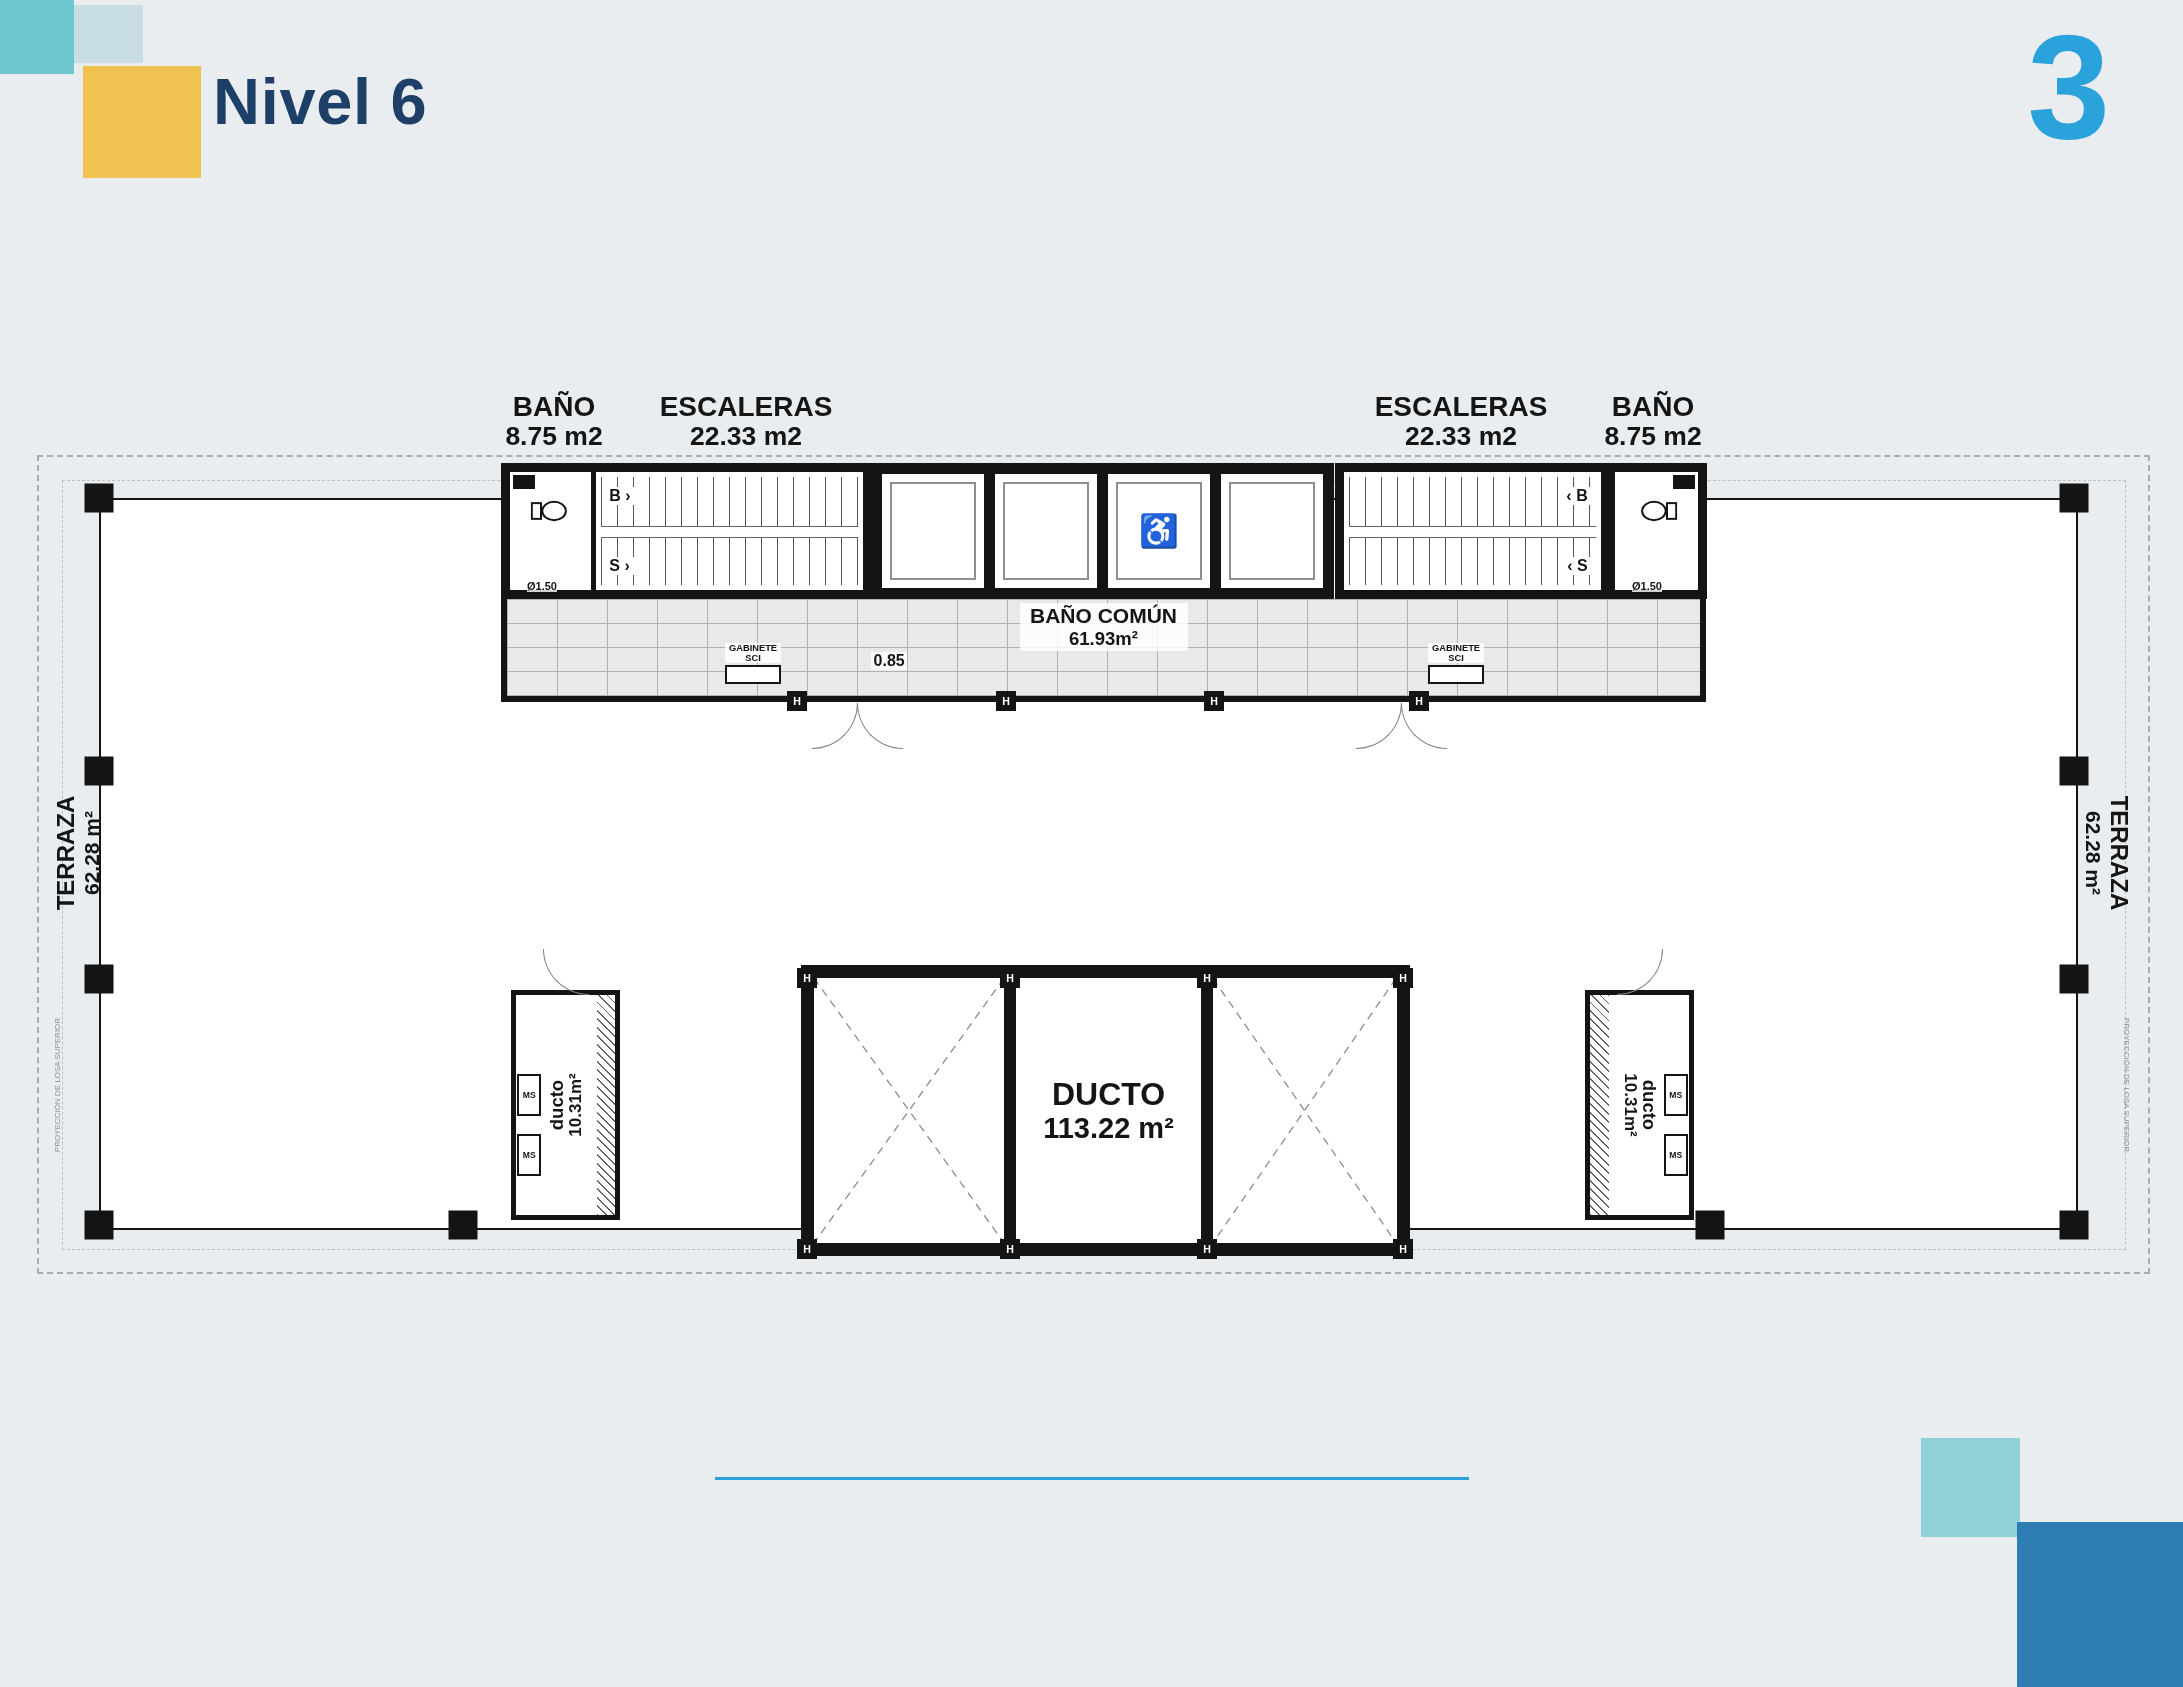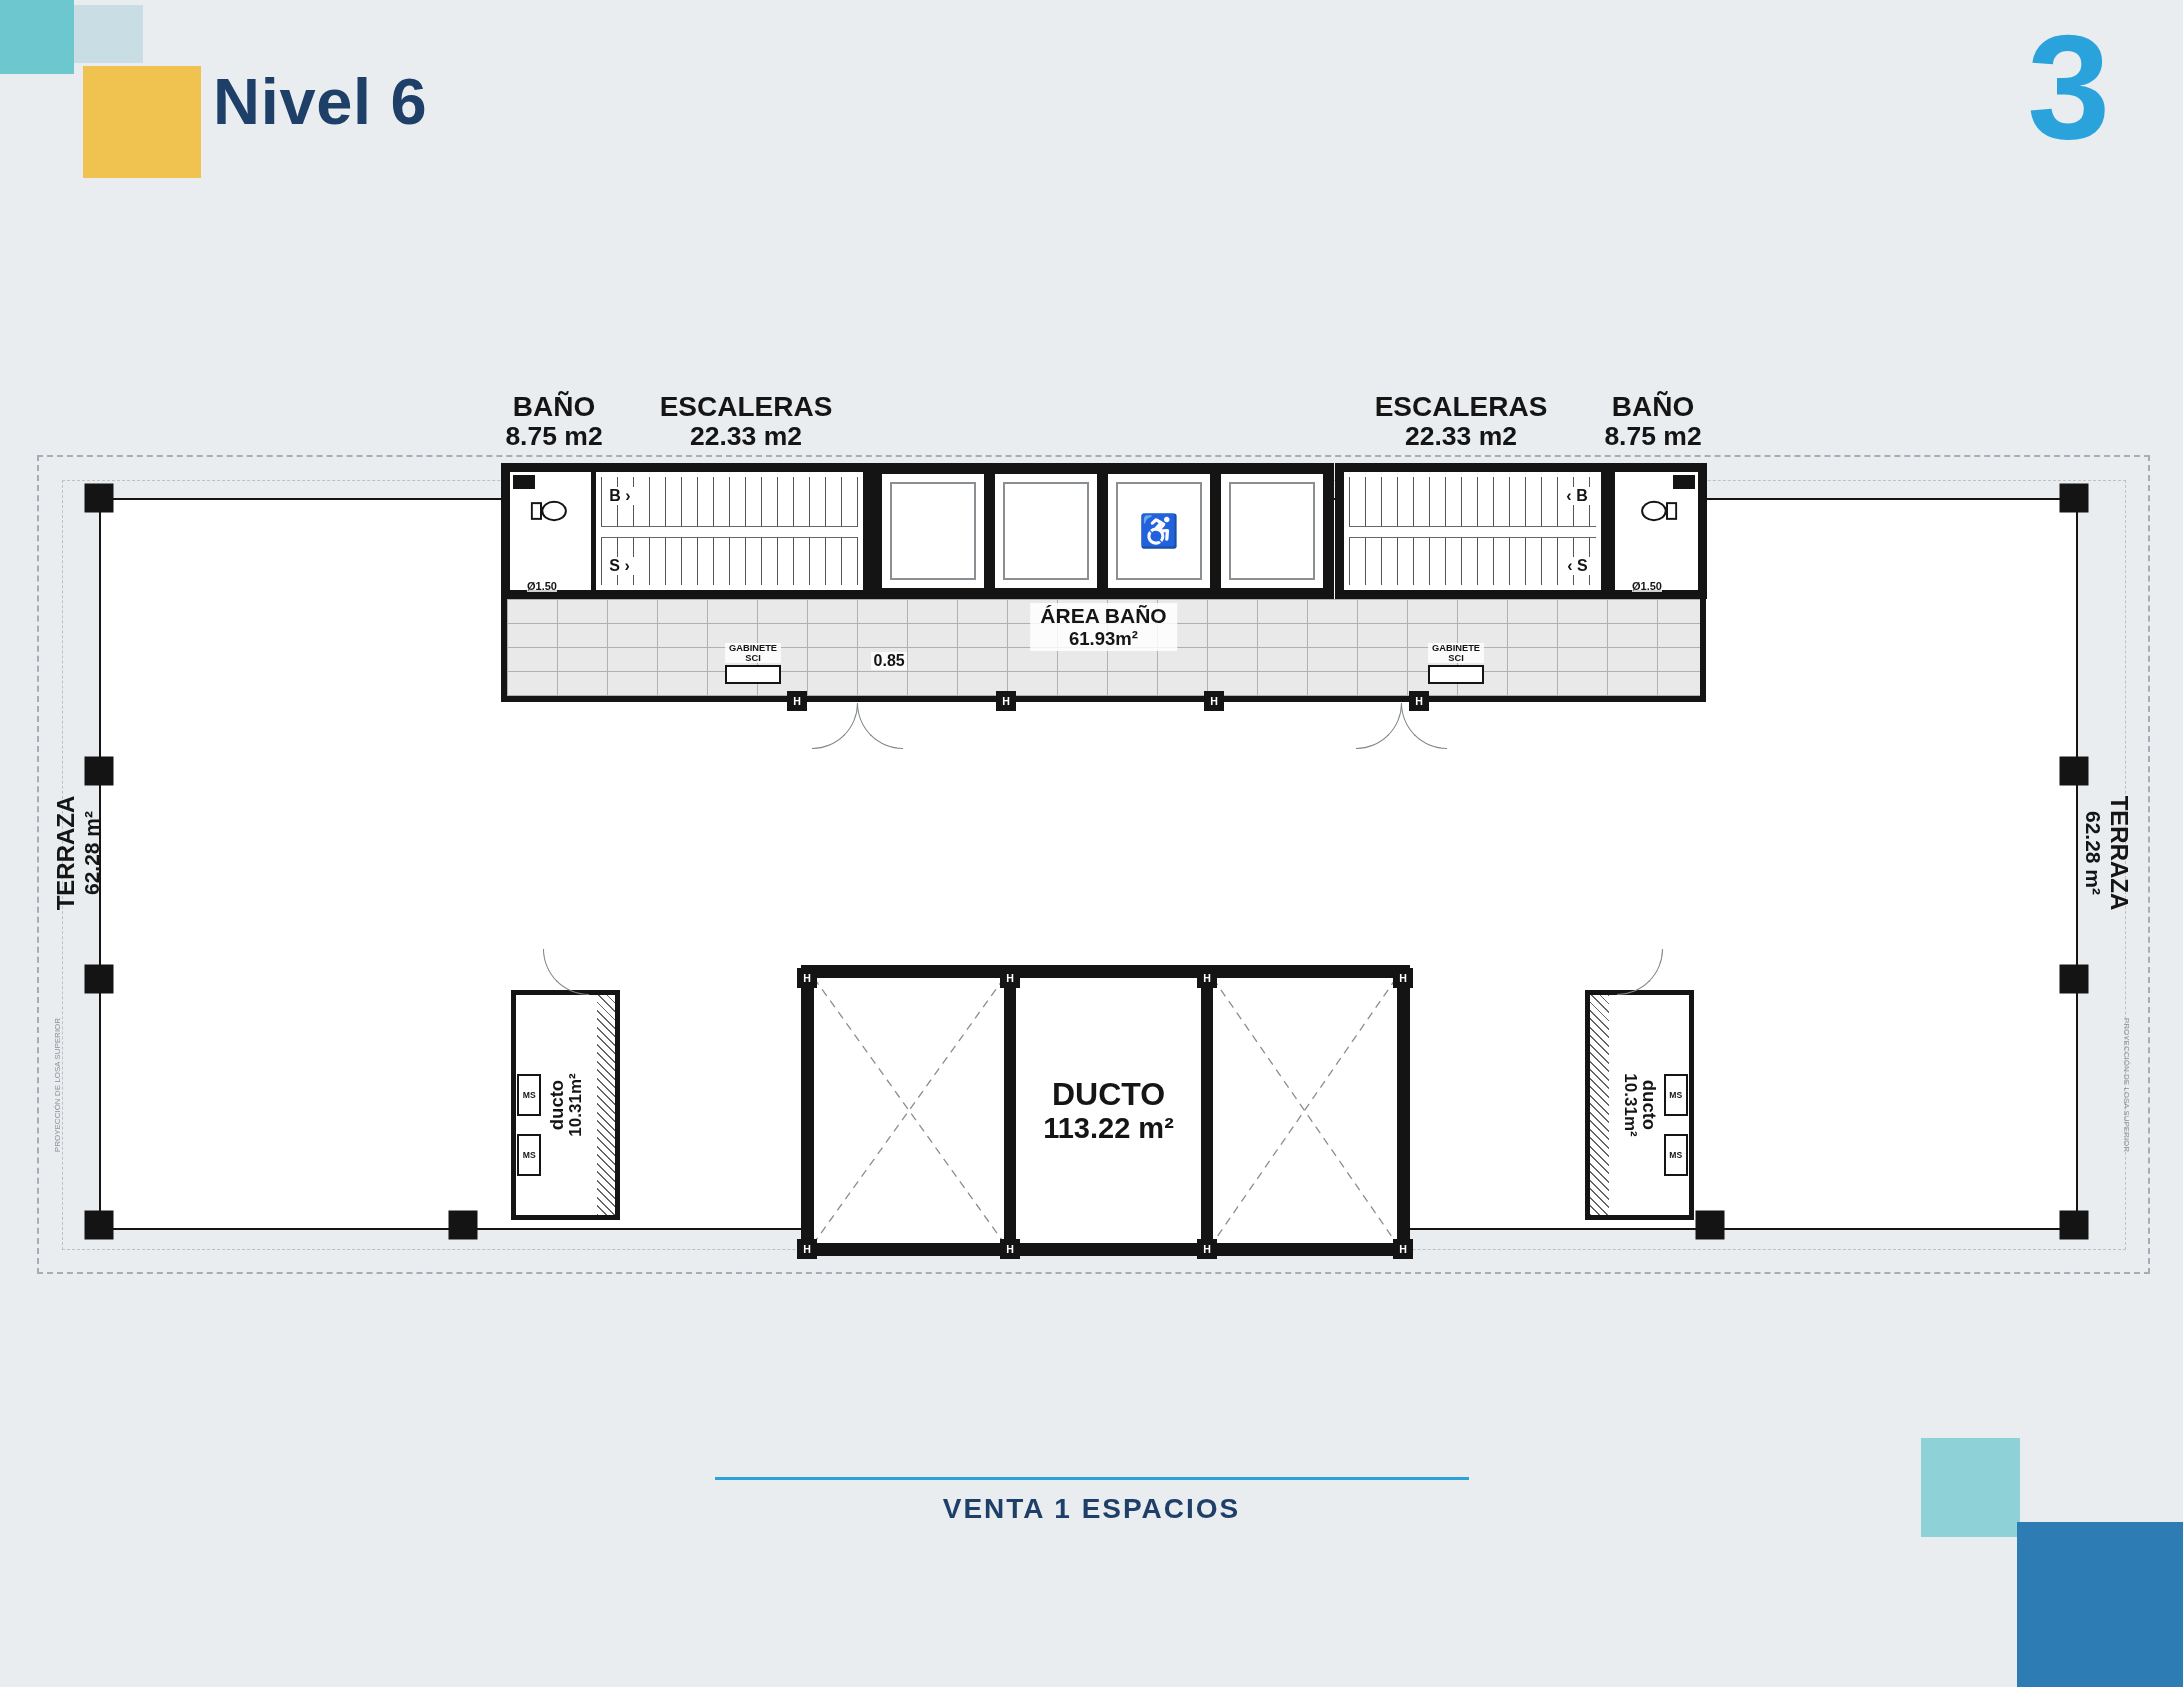--- a/index.html
+++ b/index.html
@@ -190,21 +190,21 @@
       <div class="fixture" style="right:2.6px;top:2.6px;width:22.5px;height:14.6px;"></div>
       <svg width="29" height="38" viewBox="0 0 44 58" style="position:absolute;right:25px;top:20px;transform:rotate(90deg);">
         <rect x="10" y="2" width="24" height="14" fill="#fff" stroke="#141414" stroke-width="3"></rect>
         <ellipse cx="22" cy="36" rx="14" ry="18" fill="#fff" stroke="#141414" stroke-width="3"></ellipse>
       </svg>
       <div class="diam" style="left:17px;top:86px;">Ø1.50</div>
     </div>
 
     <div class="strip">
       <div class="striplabel">
-        <div class="l1">ÁREA BAÑO</div>
+        <div class="l1">BAÑO COMÚN</div>
         <div class="l2">61.93m²</div>
       </div>
       <div class="gab" style="left:218px;top:44px;">
         <div class="t">GABINETE</div>
         <div class="t">SCI</div>
         <div class="box"></div>
       </div>
       <div class="gab" style="left:921px;top:44px;">
         <div class="t">GABINETE</div>
         <div class="t">SCI</div>
@@ -279,16 +279,15 @@
     <div class="ms" style="right:1.3px;top:79px;">
         <span>MS</span>
       </div>
     <div class="ms" style="right:1.3px;top:139px;">
         <span>MS</span>
       </div>
     <div class="arc a" style="left:26.5px;top:-46px;"></div>
   </div>
 
   <div class="fline"></div>
-  <div class="f2">VENTA 1 ESPACIOS</div>
 
 </div>
 
 
 </body></html>

